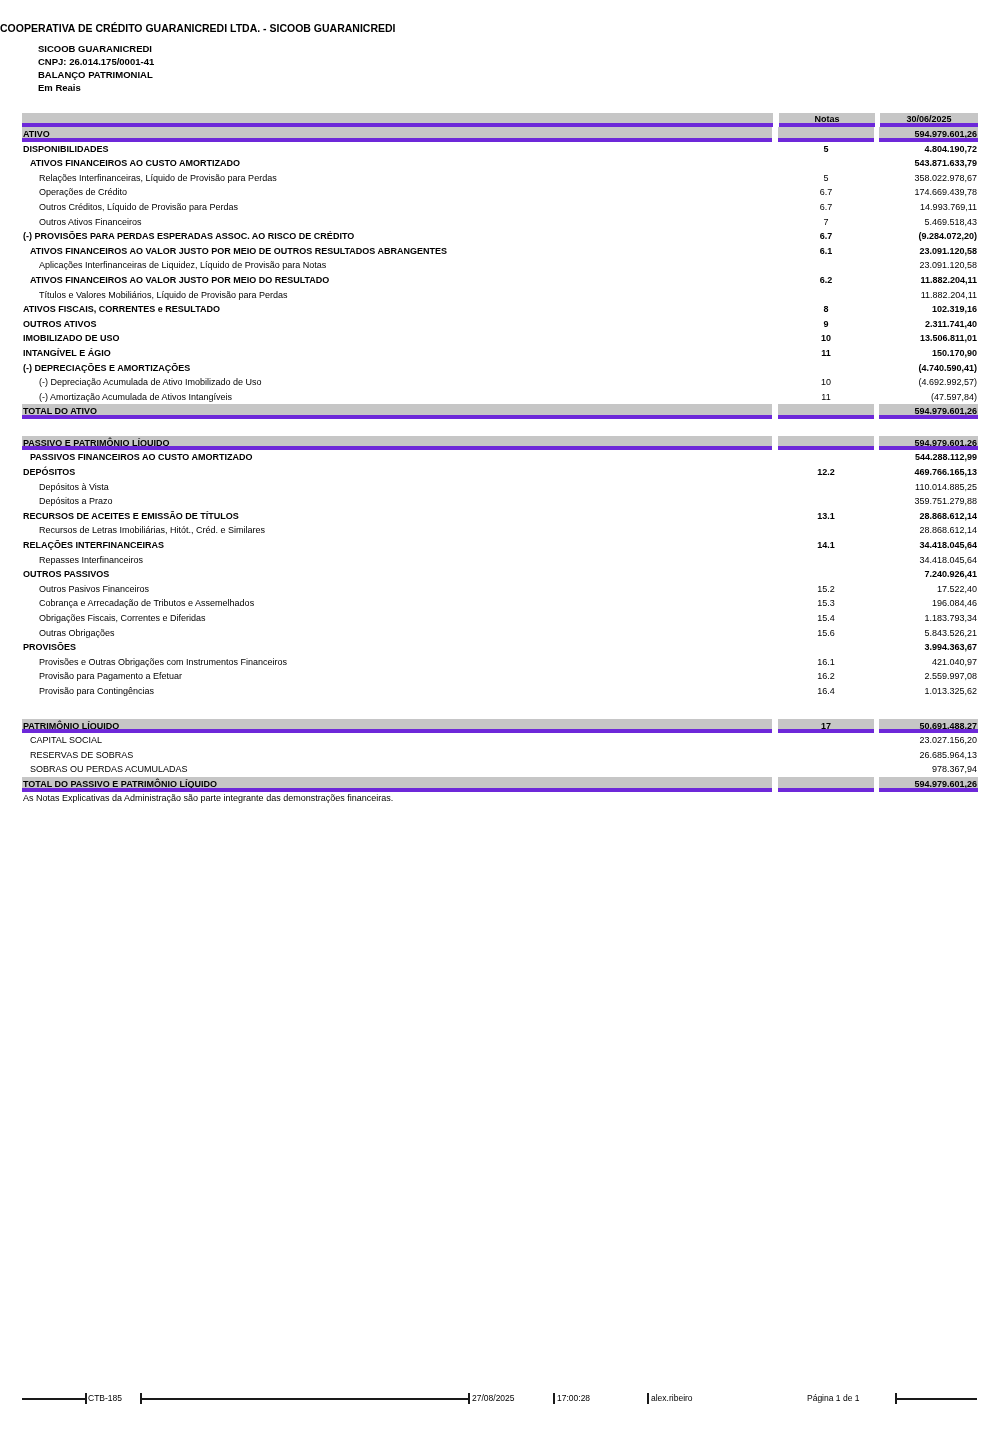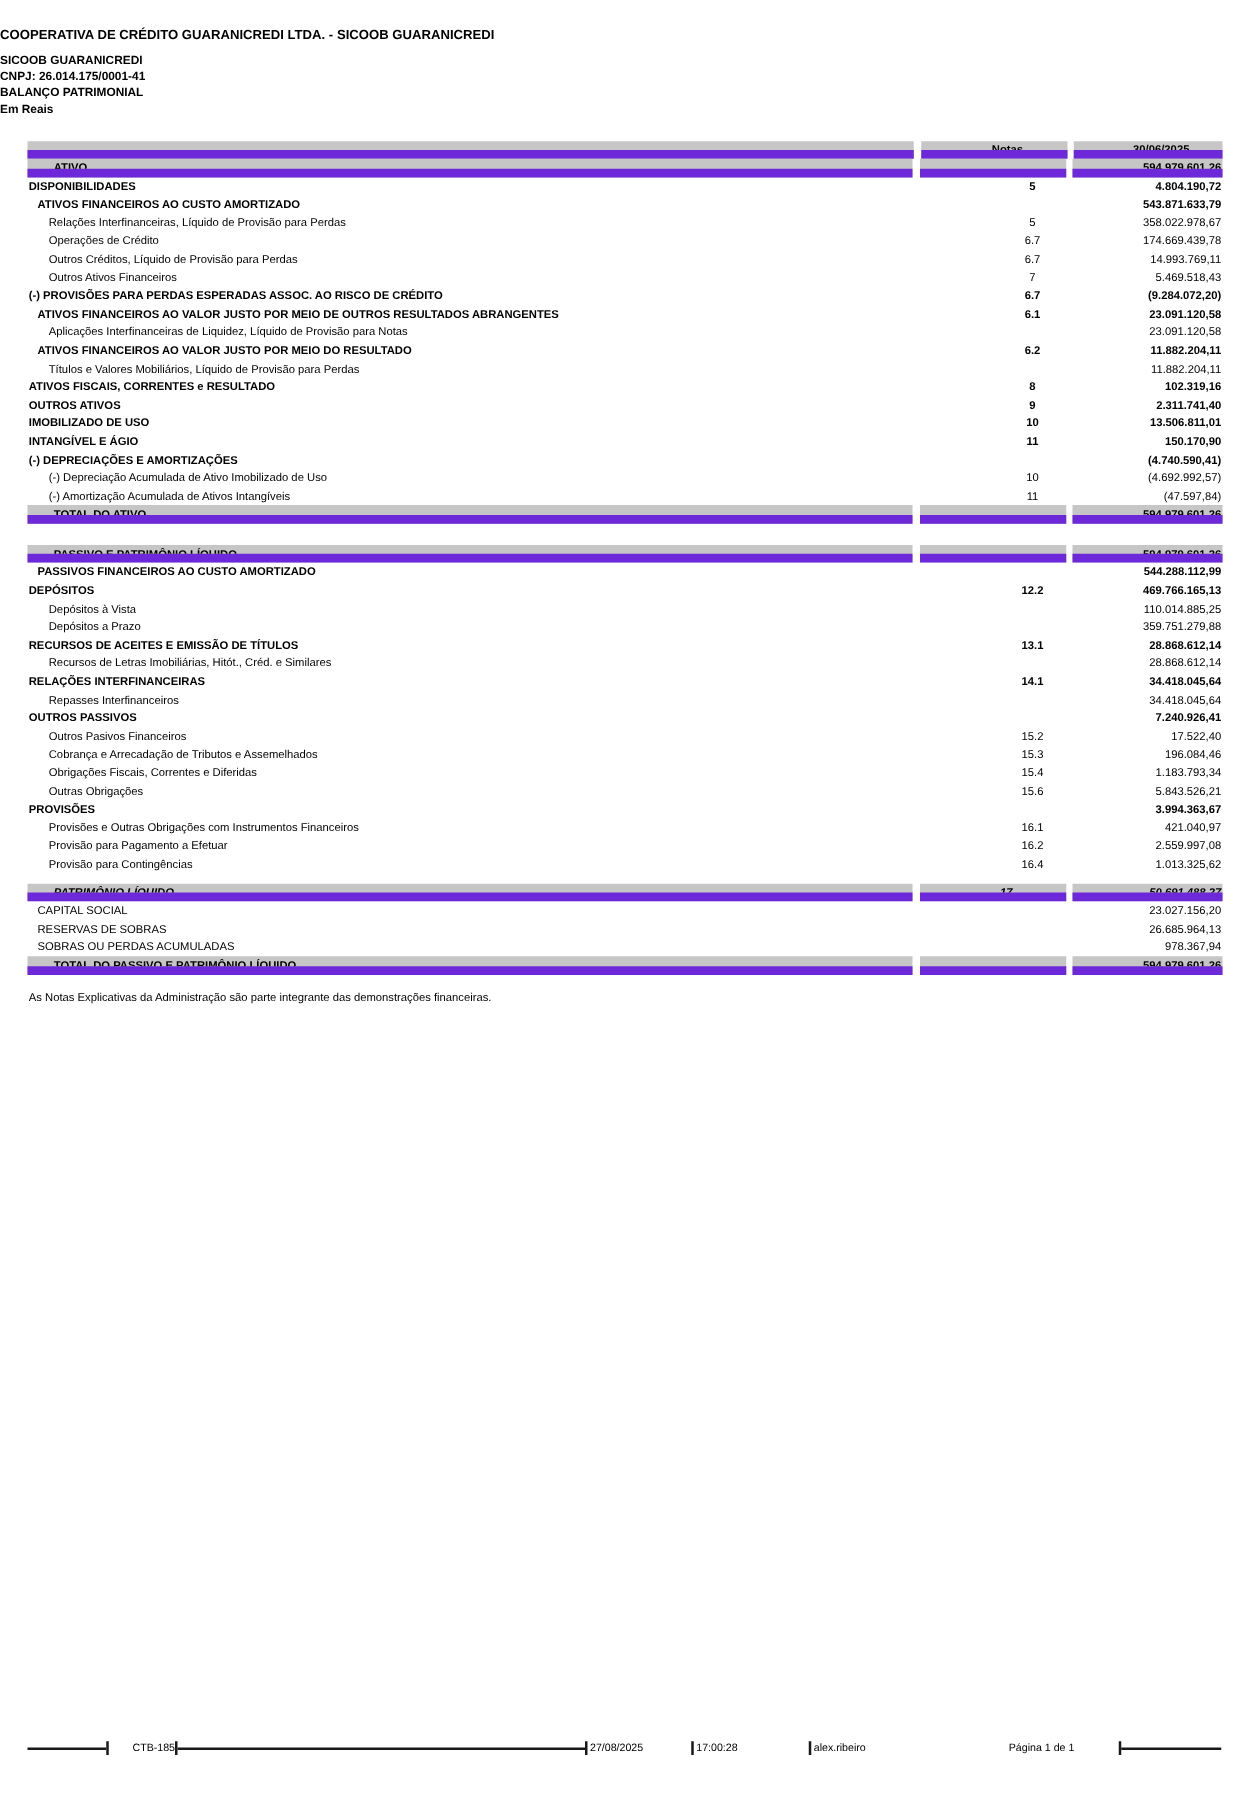--- a/index.html
+++ b/index.html
@@ -4,42 +4,42 @@
 <style>
   html,body{margin:0;padding:0;}
   body{
     width:1000px;height:1444px;position:relative;background:#ffffff;
     font-family:"Liberation Sans","DejaVu Sans",sans-serif;color:#000;
     -webkit-font-smoothing:antialiased;
   }
   .doc-header{position:absolute;top:22px;left:0;width:1000px;text-align:left;}
   .doc-title{font-size:10.5px;font-weight:bold;line-height:13px;}
   .doc-sub{font-size:9.5px;font-weight:bold;line-height:13px;}
-  .doc-sub-block{margin-top:7px;}
+  .doc-sub-block{margin-top:7px;margin-left:38px;}
 
   .bs-table{position:absolute;top:113px;left:22px;width:956px;}
   .trow{display:flex;height:14.6px;line-height:14.5px;font-size:9px;}
   .trow.thead{height:14px;line-height:13.5px;font-weight:bold;}
   .cell{overflow:hidden;white-space:nowrap;}
   .cell.label{flex:1;padding-left:1px;}
   .cell.notes{width:96px;margin-left:6px;text-align:center;}
   .cell.value{width:98px;margin-left:5px;text-align:right;padding-right:1px;}
   .cell.value.center{text-align:center;padding-right:0;}
-  .trow.gray .cell{background:var(--row-gray,#c6c6c6);border-bottom:7px solid #6d28d9;padding-left:21px;}
+  .trow.gray .cell{background:var(--row-gray,#c6c6c6);border-bottom:4px solid #6d28d9;}
   .trow.bold{font-weight:bold;}
   .label.ind1{padding-left:8px;}
   .label.ind2{padding-left:17px;}
 
   .footnote{position:absolute;top:792px;left:23px;font-size:9px;line-height:12px;}
 
   .statusbar{position:absolute;top:1390px;left:0;width:1000px;height:18px;font-size:8.5px;}
   .sb-line{position:absolute;top:8px;height:2px;background:#1a1a1a;}
   .sb-tick{position:absolute;top:3px;width:2px;height:11px;background:#1a1a1a;}
   .sb-text{position:absolute;top:2px;line-height:13px;white-space:nowrap;}
-  .sb-text.center{text-align:right;}
+  .sb-text.center{text-align:left;}
 </style>
 </head>
 <body style="--row-gray: #c6c6c6;">
 
 <div class="doc-header">
   <div class="doc-title">COOPERATIVA DE CRÉDITO GUARANICREDI LTDA. - SICOOB GUARANICREDI</div>
   <div class="doc-sub-block">
     <div class="doc-sub">SICOOB GUARANICREDI</div>
     <div class="doc-sub">CNPJ: 26.014.175/0001-41</div>
     <div class="doc-sub">BALANÇO PATRIMONIAL</div>
@@ -275,21 +275,21 @@
     <div class="cell notes">16.2</div>
     <div class="cell value">2.559.997,08</div>
   </div>
 
   <div class="trow">
     <div class="cell label ind2">Provisão para Contingências</div>
     <div class="cell notes">16.4</div>
     <div class="cell value">1.013.325,62</div>
   </div>
 
-  <div class="trow gray bold" style="margin-top: 8px; font-style: italic;">
+  <div class="trow gray bold" style="margin-top: 20px;">
     <div class="cell label ind0">PATRIMÔNIO LÍQUIDO</div>
     <div class="cell notes">17</div>
     <div class="cell value">50.691.488,27</div>
   </div>
 
   <div class="trow">
     <div class="cell label ind1">CAPITAL SOCIAL</div>
     <div class="cell notes"></div>
     <div class="cell value">23.027.156,20</div>
   </div>

